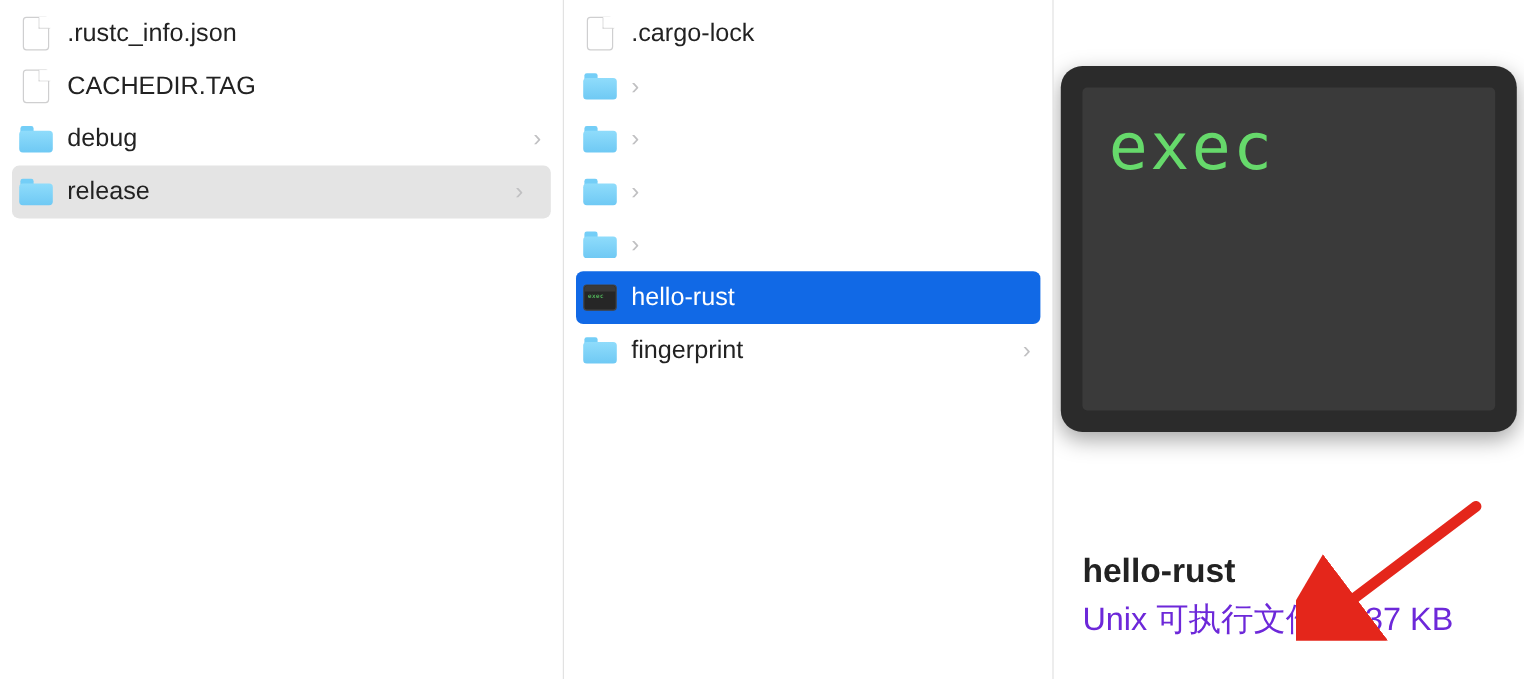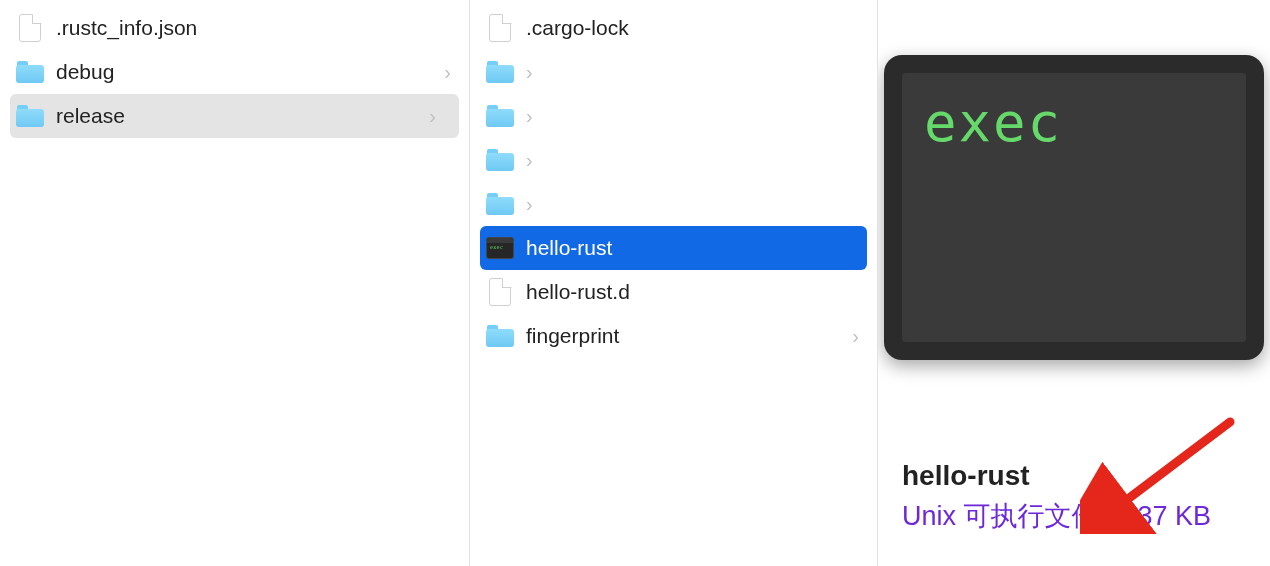--- a/index.html
+++ b/index.html
@@ -45,20 +45,26 @@
 <body>
 
 <div class="finder">
 
   <div class="column col1">
     <div class="row">
       <span class="icon">
           <span class="icon-doc"></span>
         </span>
       <span class="label">.rustc_info.json</span>
+    </div>
+    <div class="row">
+      <span class="icon">
+          <span class="icon-doc"></span>
+        </span>
+      <span class="label">CACHEDIR.TAG</span>
     </div>
     <div class="row">
       <span class="icon">
           <span class="icon-folder">
             <span class="tab"></span>
             <span class="body"></span>
           </span>
         </span>
       <span class="label">debug</span>
       <span class="chev">›</span>
@@ -122,26 +128,20 @@
       <span class="icon">
           <span class="icon-exec">
             <span class="bar"></span>
             <span class="txt">exec</span>
           </span>
         </span>
       <span class="label">hello-rust</span>
     </div>
     <div class="row">
       <span class="icon">
-          <span class="icon-doc"></span>
-        </span>
-      <span class="label">hello-rust.d</span>
-    </div>
-    <div class="row">
-      <span class="icon">
           <span class="icon-folder">
             <span class="tab"></span>
             <span class="body"></span>
           </span>
         </span>
       <span class="label">fingerprint</span>
       <span class="chev">›</span>
     </div>
   </div>
 

